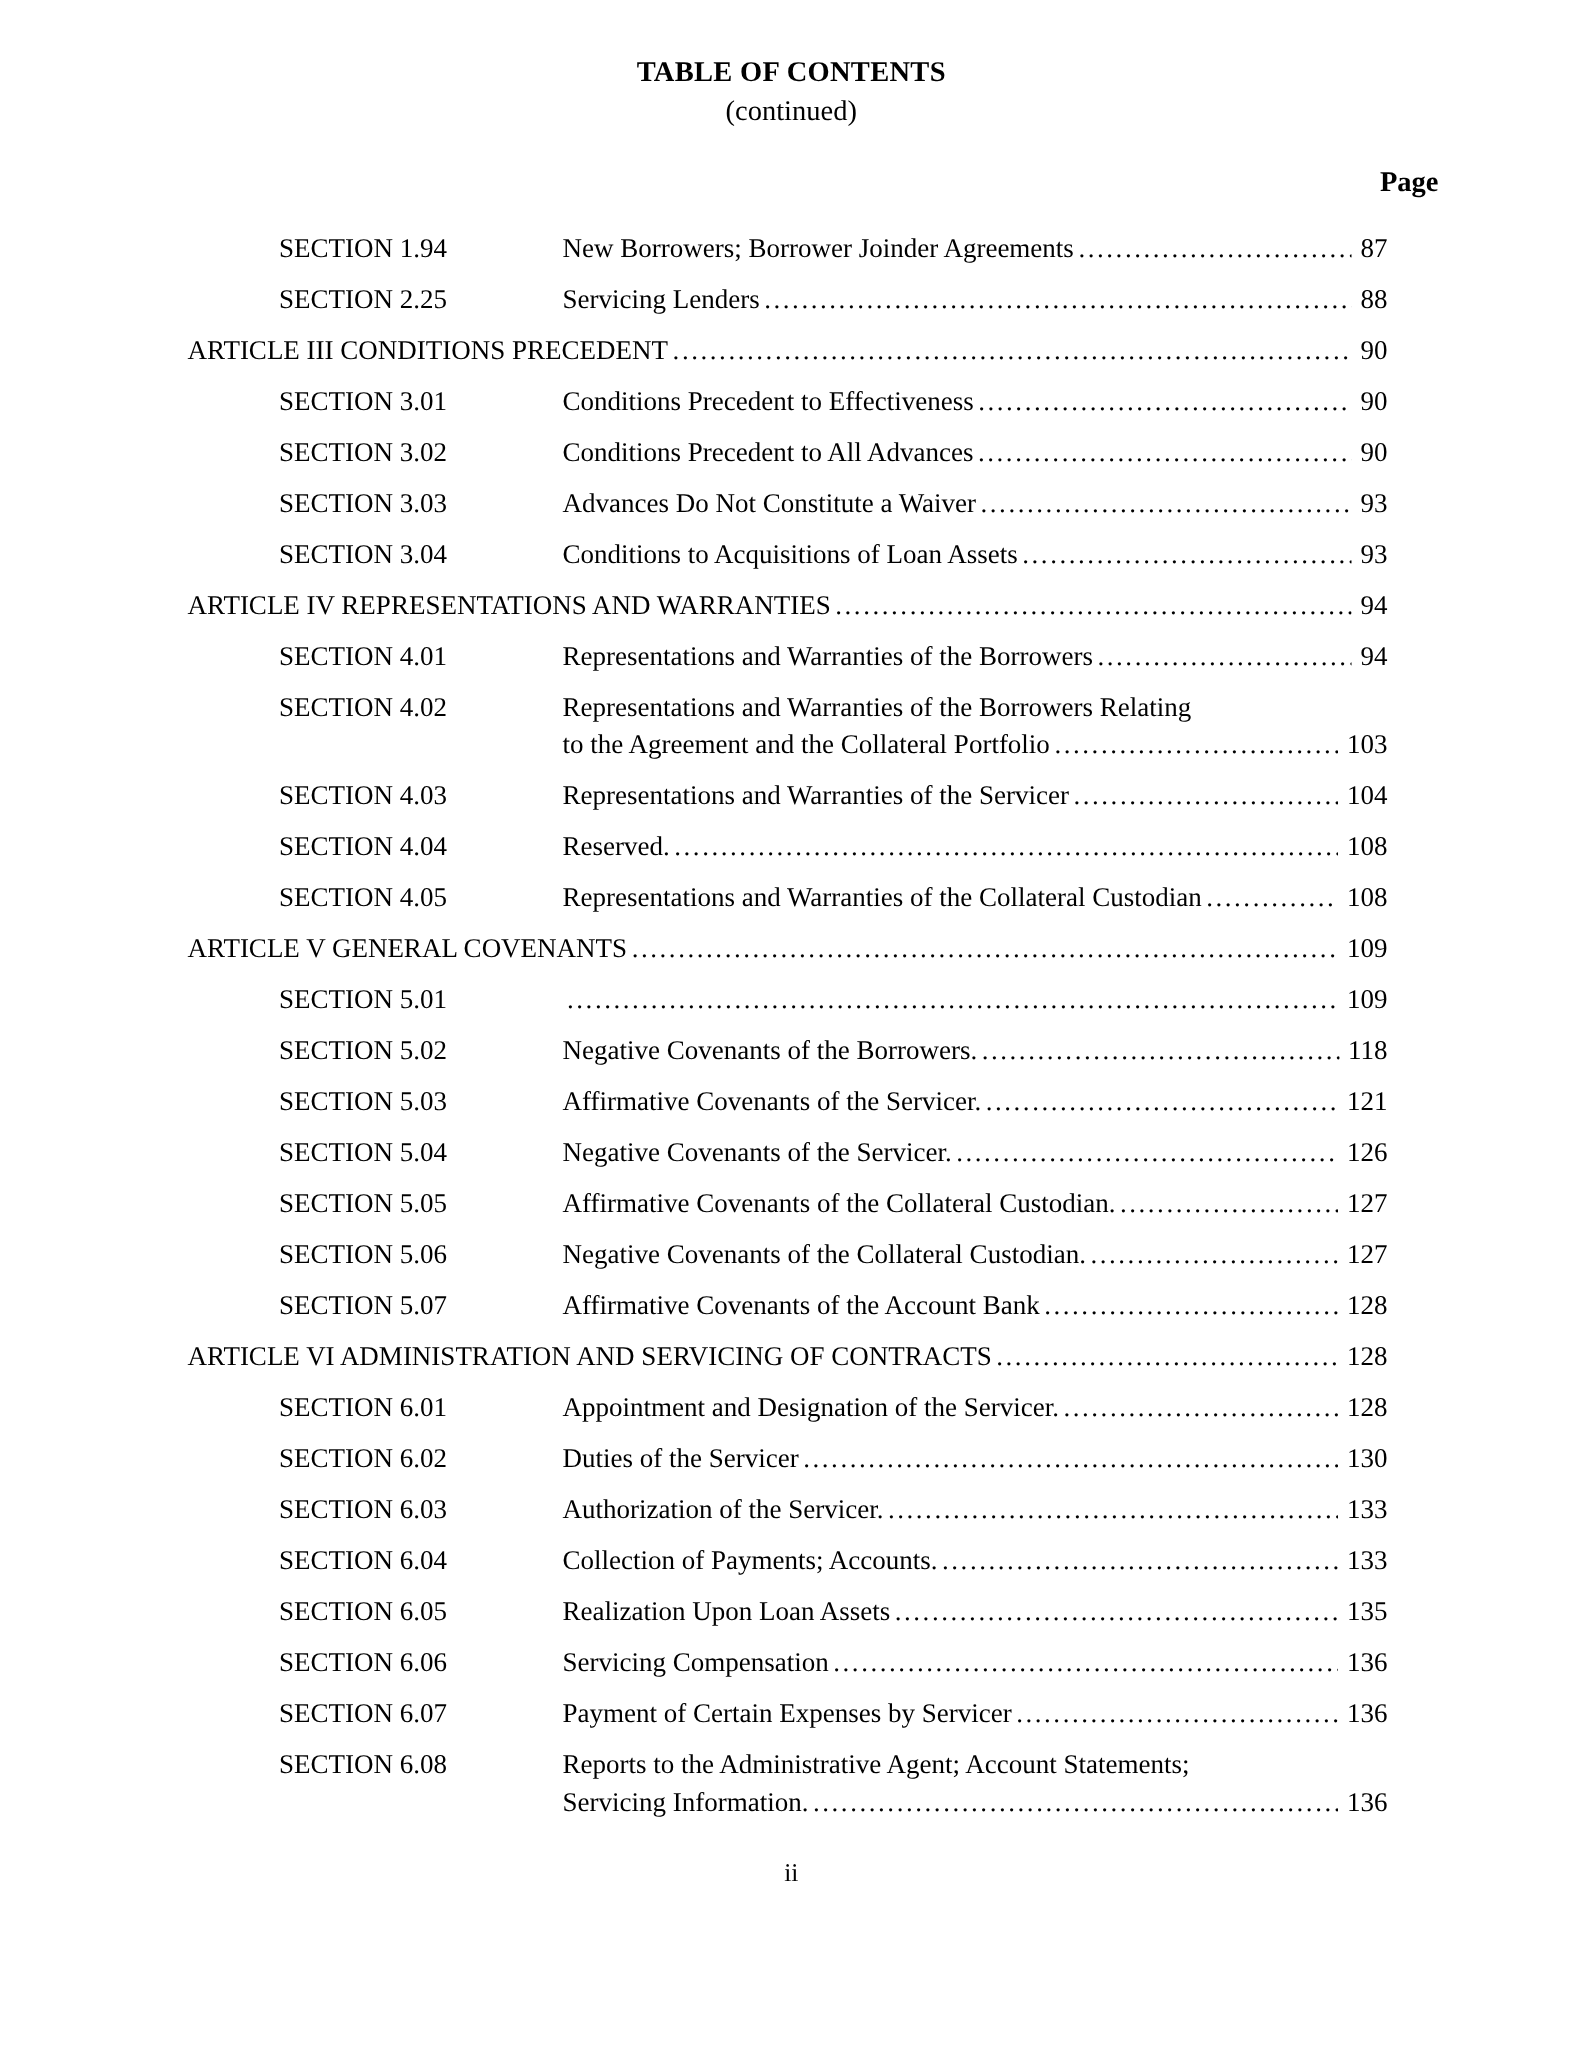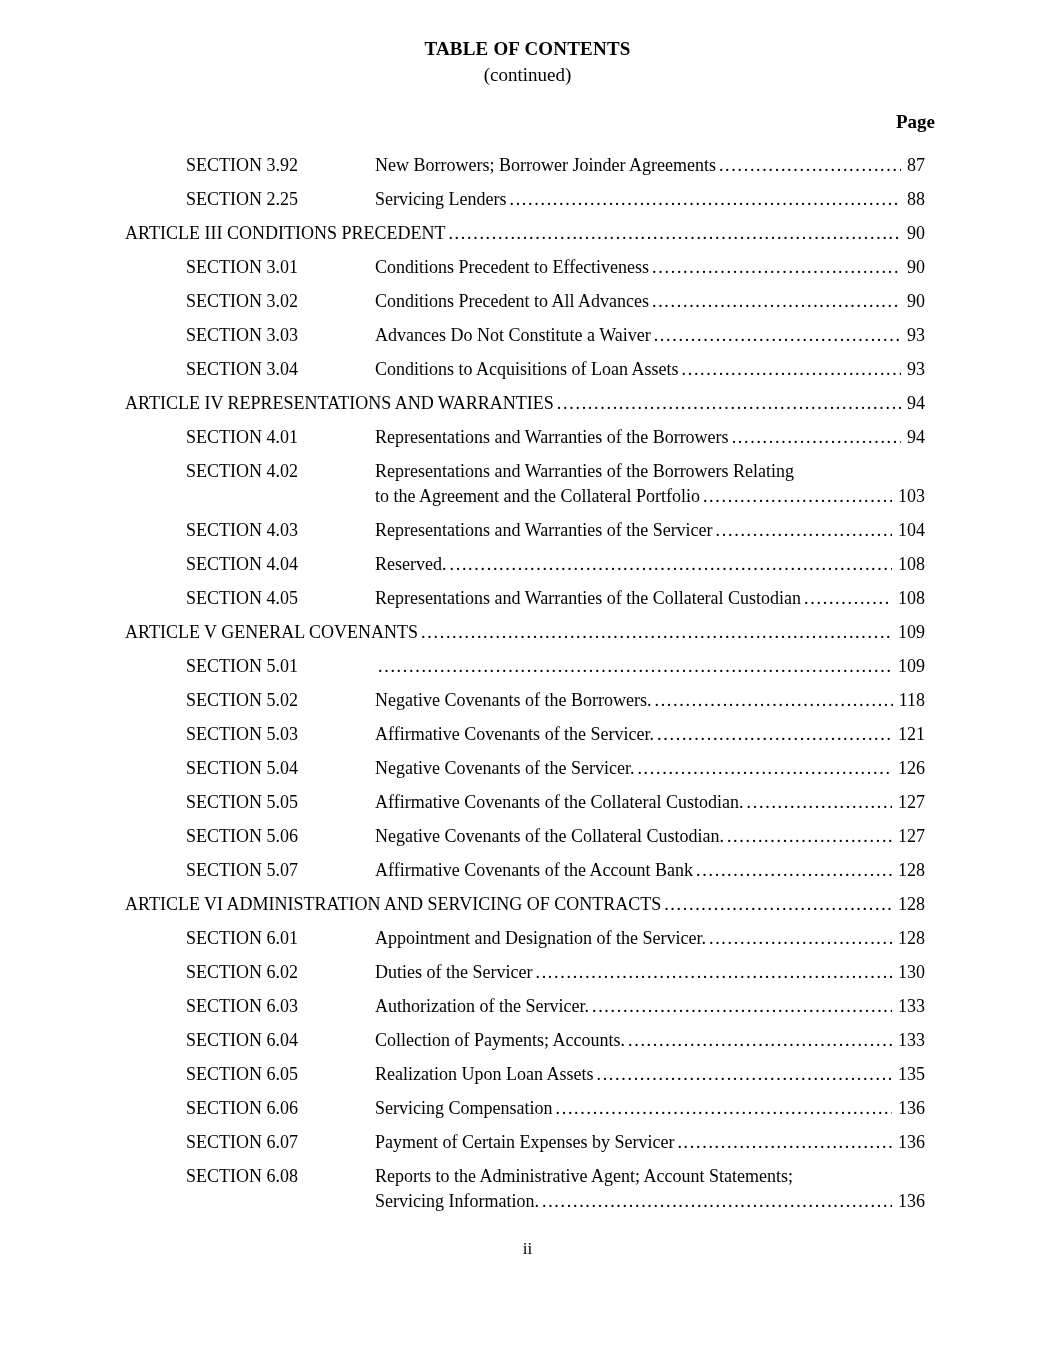--- a/index.html
+++ b/index.html
@@ -14,21 +14,21 @@
   .page {
     position: absolute; inset: 0;
     background: #fff;
   }
   .header { text-align: center; padding-top: 36px; }
   .header .title { font-size: 19px; font-weight: 700; line-height: 26px; letter-spacing: 0.2px; }
   .header .subtitle { font-size: 19px; line-height: 25px; }
   .page-label {
     font-size: 19px; font-weight: 700;
     text-align: right;
-    padding-right: 120px;
+    padding-right: 96px;
     margin-top: 22px;
     line-height: 25px;
   }
   .toc {
     margin: 19px 130px 0 125px; 
     font-size: 18px;
   }
   .row { display: flex; margin-bottom: 9px; line-height: 25px; }
   .row .label { flex: none; width: 189px; margin-left: 61px; }
   .row .content { flex: 1; min-width: 0; }
@@ -56,21 +56,21 @@
 <div class="page">
   <div class="header">
     <div class="title">TABLE OF CONTENTS</div>
     <div class="subtitle">(continued)</div>
   </div>
 
   <div class="page-label">Page</div>
 
   <div class="toc" id="toc">
       <div class="row section">
-    <div class="label">SECTION 3.92</div>
+    <div class="label">SECTION 1.94</div>
     <div class="content">
           <div class="line">
     <span class="t">New Borrowers; Borrower Joinder Agreements</span>
     <span class="leader"></span>
     <span class="pagenum">87</span>
   </div>
         </div>
   </div>
       <div class="row section">
     <div class="label">SECTION 2.25</div>

